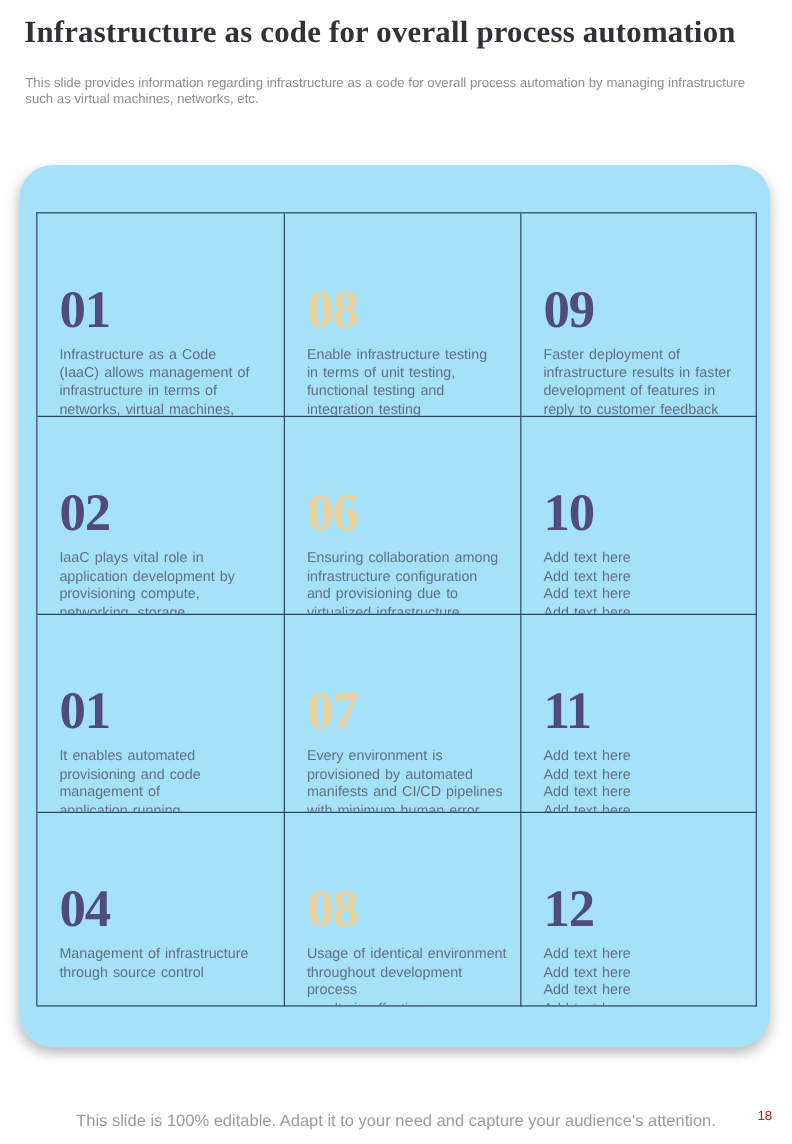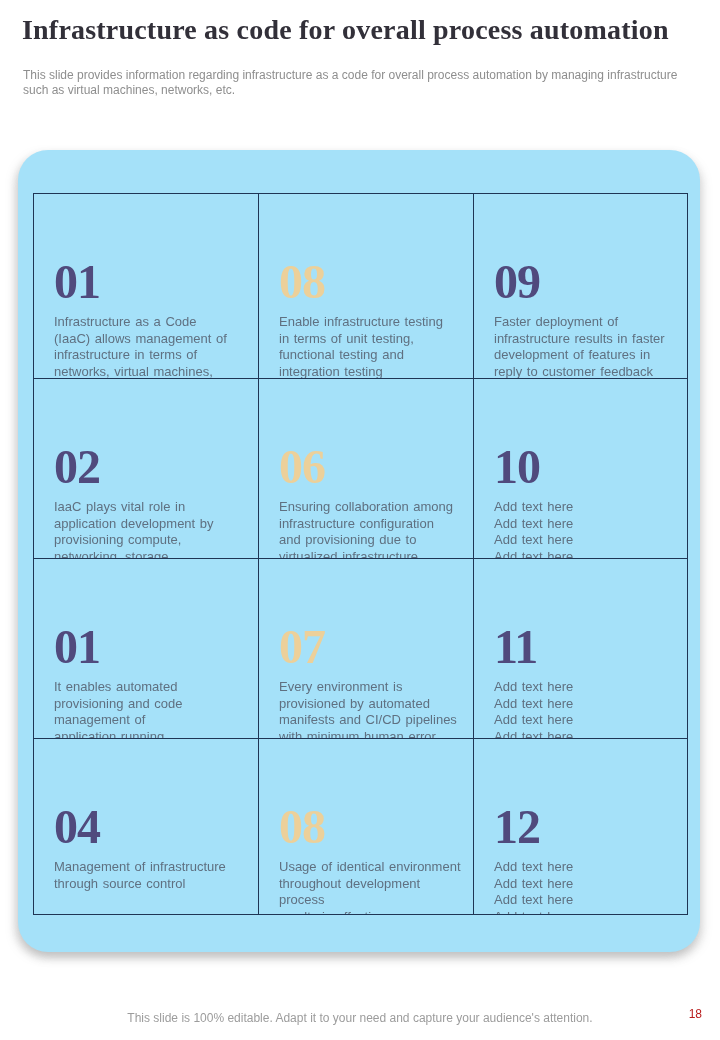--- a/index.html
+++ b/index.html
@@ -86,21 +86,21 @@
     word-spacing: 1px;
     color: var(--body-text, #5f7081);
     white-space: pre-line;
   }
   .footer-note {
     position: absolute;
     left: 0;
     right: 0;
     top: 1011px;
     text-align: center;
-    font-size: 12px;
+    font-size: 15px;
     color: var(--footer-text, #9c9c9c);
   }
   .page-number {
     position: absolute;
     right: 18px;
     top: 1007px;
     font-size: 12px;
     color: #b91c1c;
   }
 </style>

